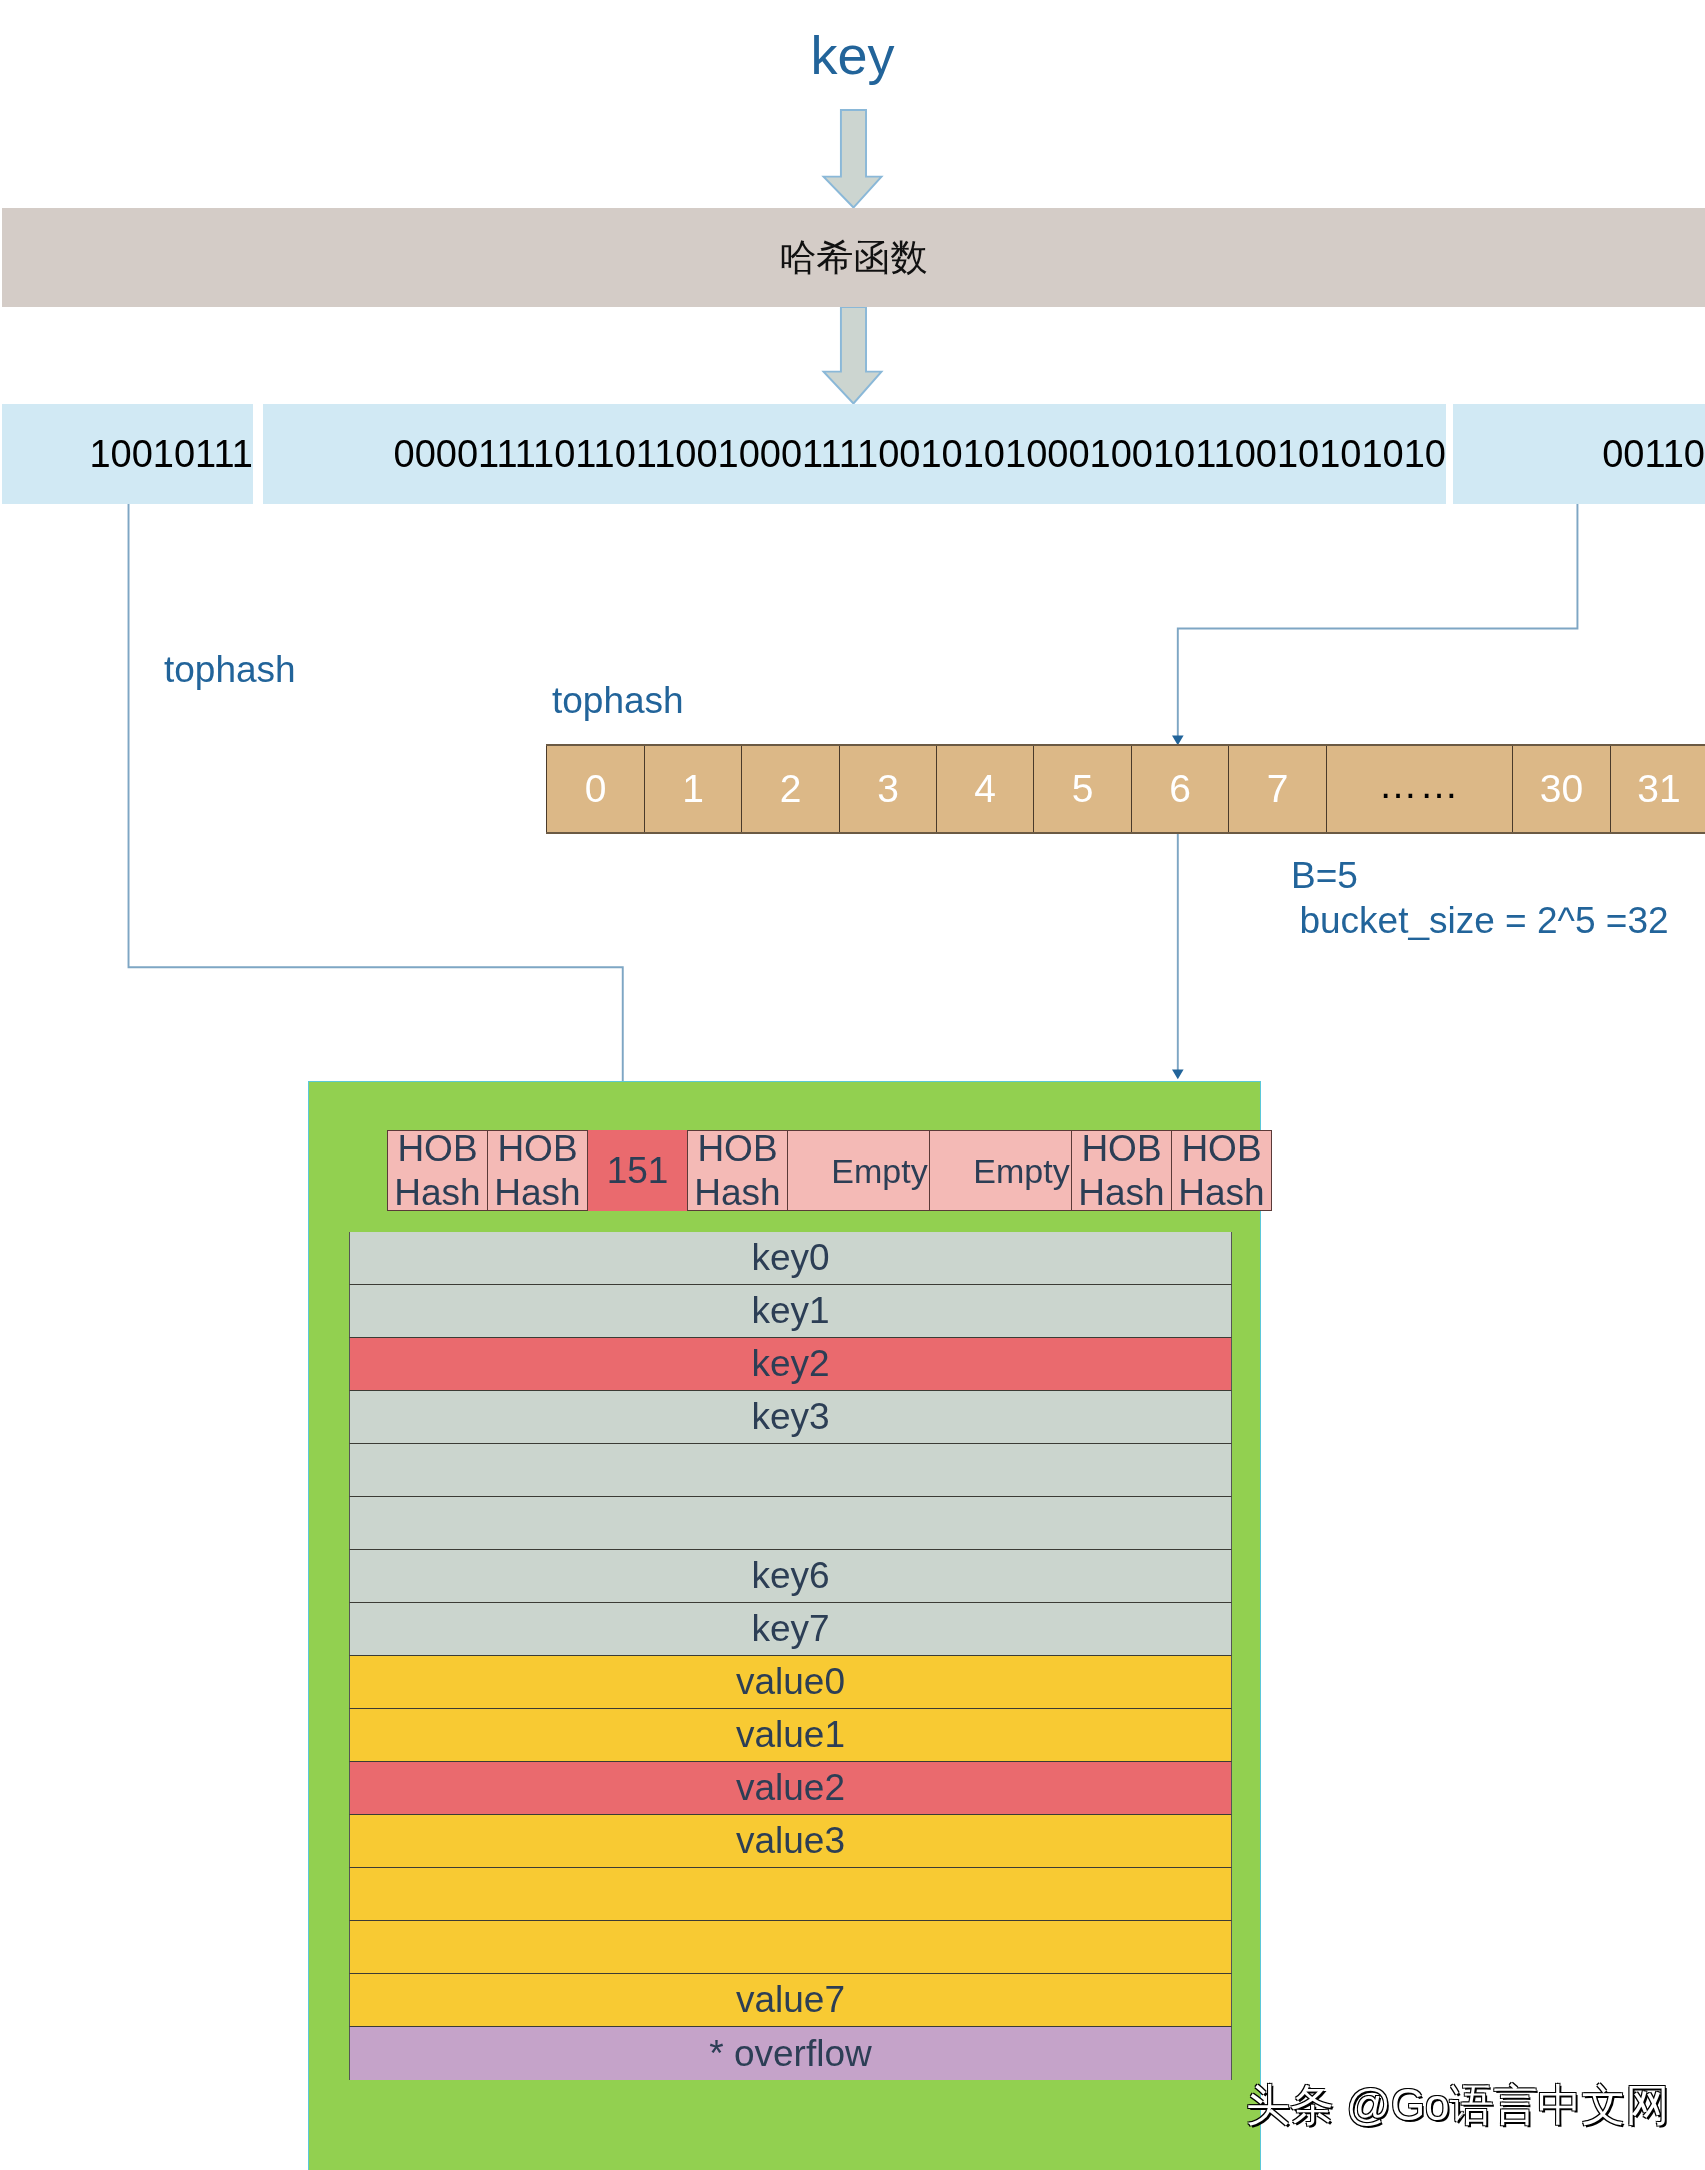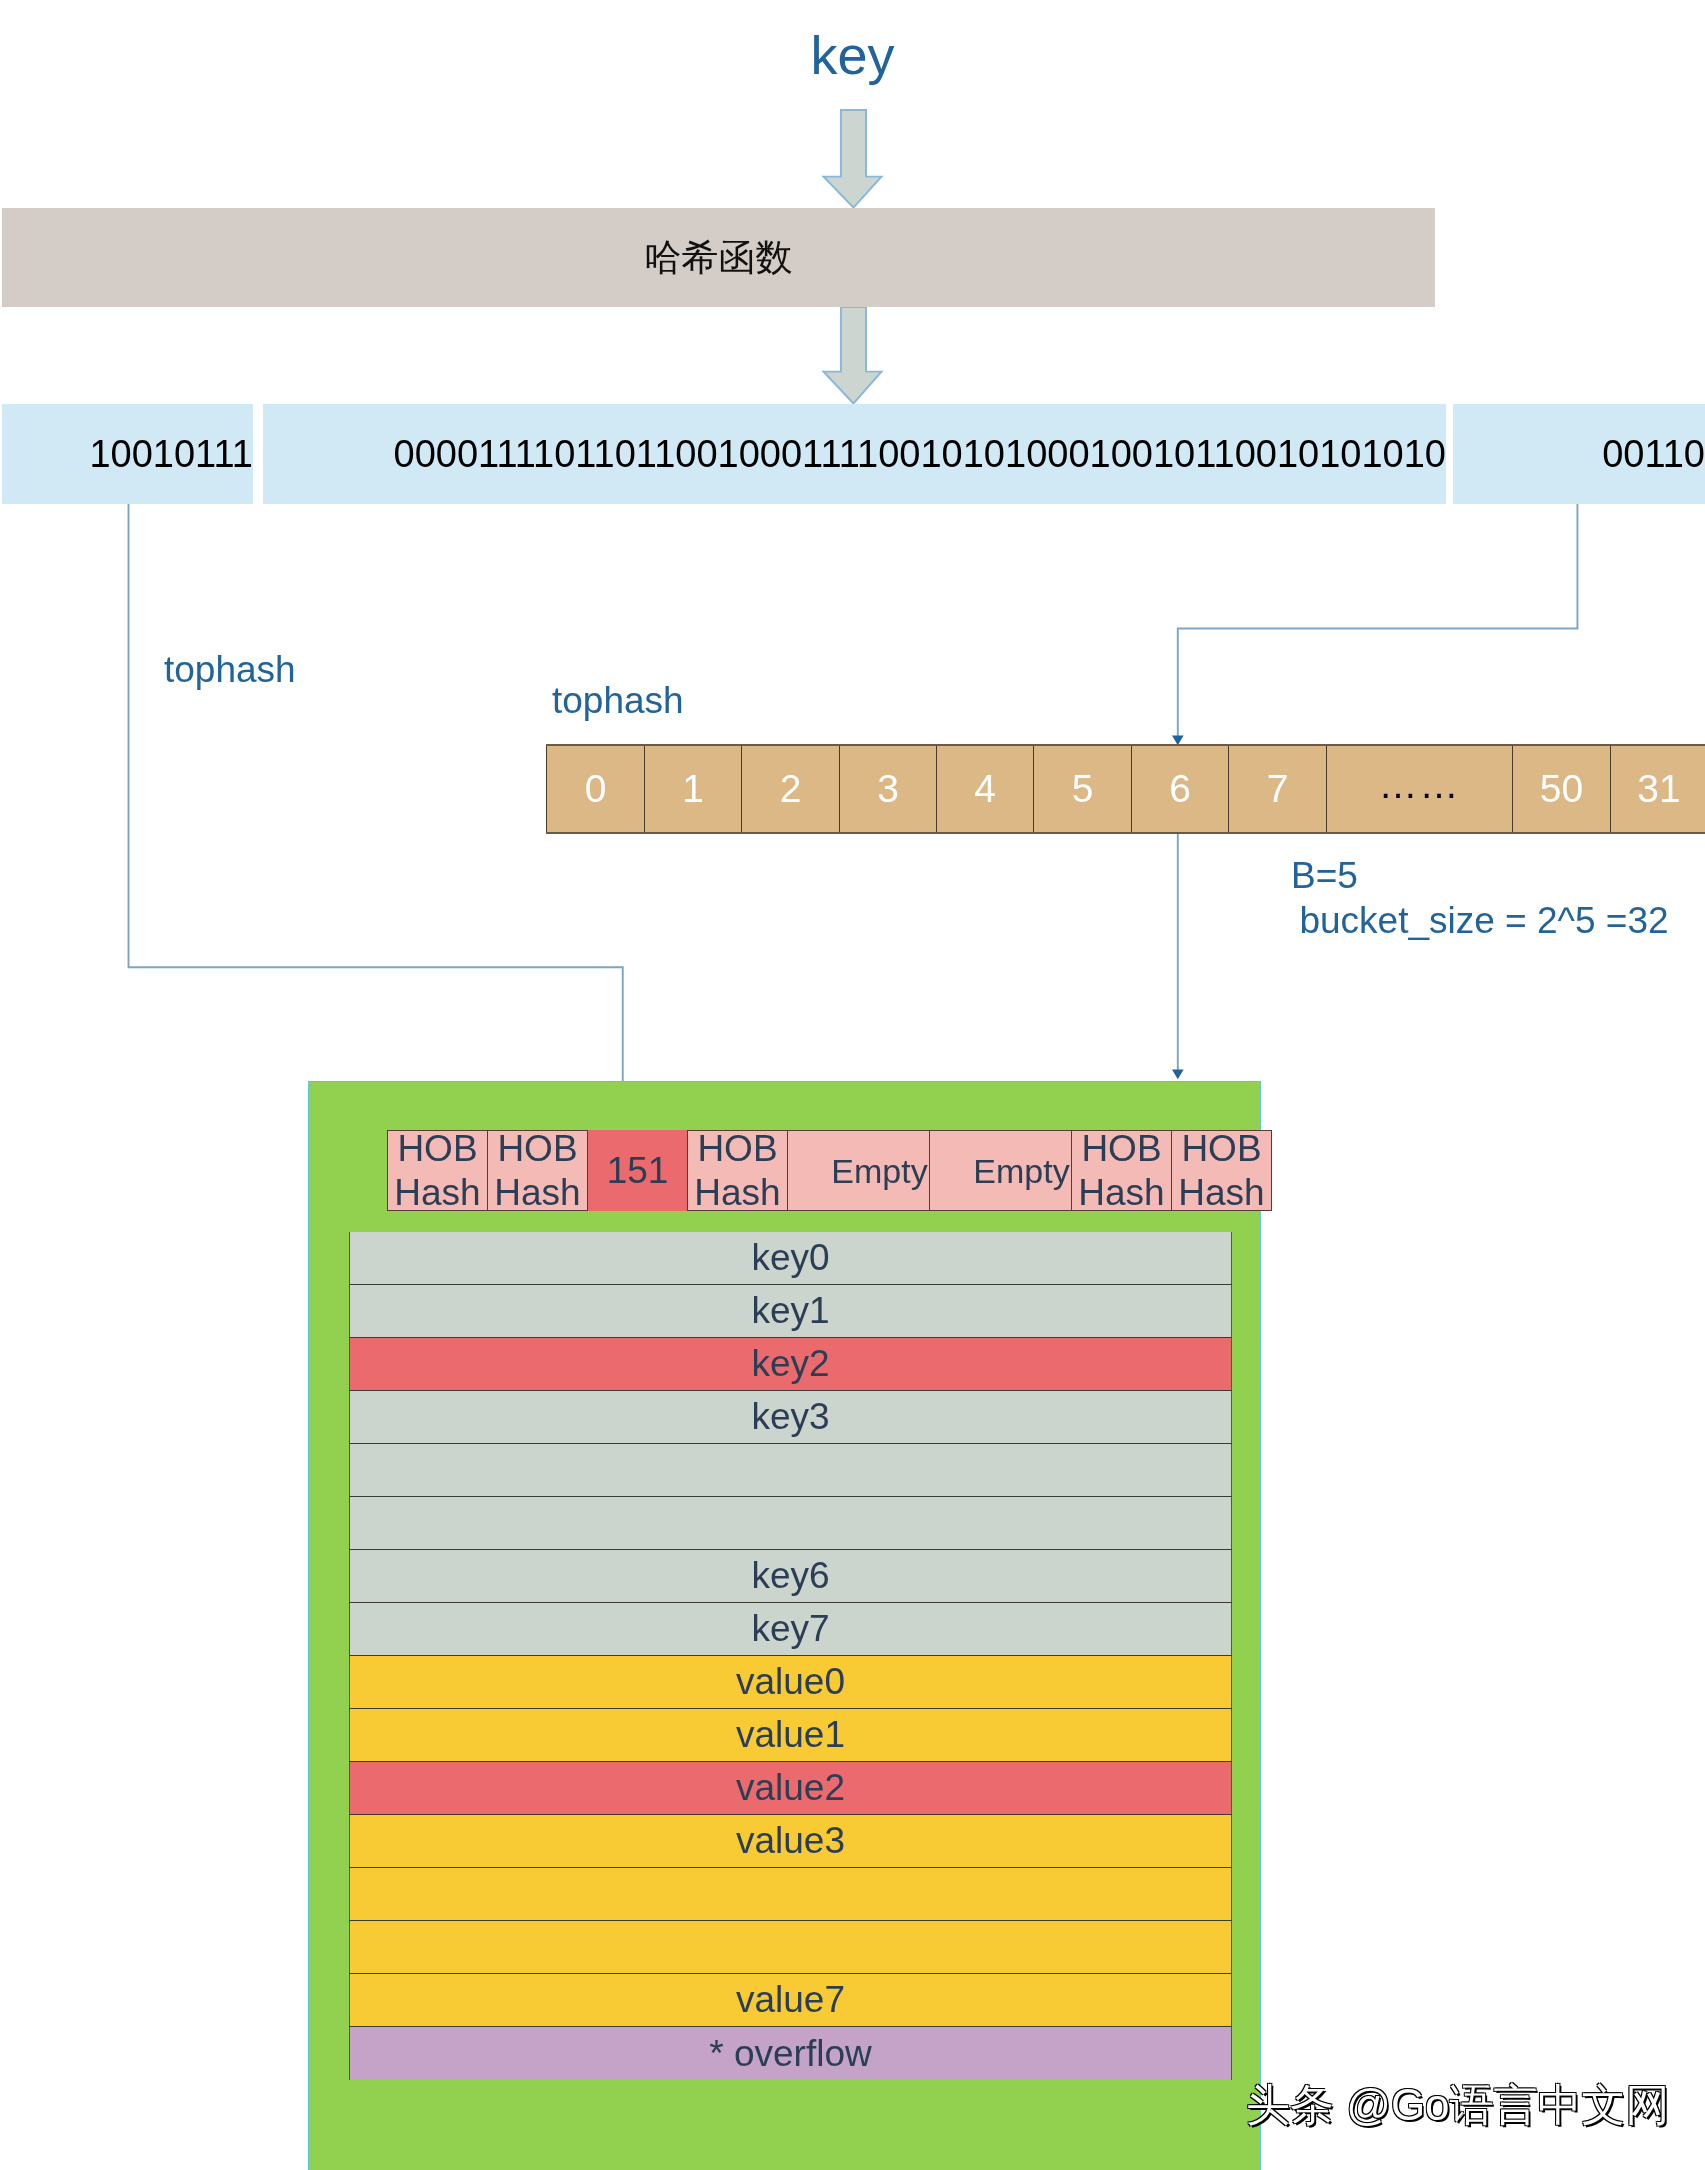--- a/index.html
+++ b/index.html
@@ -1,20 +1,20 @@
 <!DOCTYPE html>
 <html><head>
 <meta charset="utf-8">
 <style>
   html, body { margin:0; padding:0; }
   body { width:1705px; height:2170px; position:relative; background:#ffffff; overflow:hidden;
          font-family:"Liberation Sans", "DejaVu Sans", sans-serif; }
   .abs { position:absolute; }
   .title { left:0; width:1705px; top:21px; text-align:center; font-size:54px; color:#22649a; line-height:68px; }
-  .hashbar { left:1.9px; top:208px; width:1433px; height:99px; background:#d4ccc7;
+  .hashbar { left:1.9px; top:208px; width:1703px; height:99px; background:#d4ccc7;
              display:flex; align-items:center; justify-content:center; font-size:37px; color:#111; }
   .bin { top:404px; height:100px; background:#d1e9f4; display:flex; align-items:center; justify-content:flex-end;
          font-size:38px; color:#000; }
   .label-blue { color:#22649a; font-size:37px; line-height:42px; }
   .buckets-row { left:546px; top:744px; height:90px; display:flex; border-top:2.9px solid #6b5a44; border-bottom:2.9px solid #6b5a44; box-sizing:border-box; }
   .bcell { height:100%; background:#dcb887; border-left:1.9px solid #4a3a2a; box-sizing:border-box;
            display:flex; align-items:center; justify-content:center; color:#ffffff; font-size:39px; }
   .bcell.dots { color:#000; font-size:39px; letter-spacing:1.9px; padding-bottom:7.7px; }
   .green { left:308px; top:1081px; width:953px; height:1089px; background:#92d050; border:1.9px solid #5bc8d8; border-bottom:none; box-sizing:border-box; }
   .tophash-row { left:347px; top:1130px; width:885px; height:81px; display:flex;margin-left:40px; }
@@ -95,21 +95,21 @@
   <div class="bcell" style="width:97px;">
       <span>6</span>
     </div>
   <div class="bcell" style="width:98px;">
       <span>7</span>
     </div>
   <div class="bcell dots" style="width:186px;">
       <span>……</span>
     </div>
   <div class="bcell" style="width:98px;">
-      <span>50</span>
+      <span>30</span>
     </div>
   <div class="bcell" style="width:98px; border-right:1.9px solid #4a3a2a;">
       <span>31</span>
     </div>
 </div>
 
 <div class="abs label-blue" style="left:1291px; width:386px; top:855px; text-align:left;">B=5</div>
 <div class="abs label-blue" style="left:1291px; width:386px; top:900px; text-align:center;">bucket_size = 2^5 =32</div>
 
 <div class="abs green"></div>

